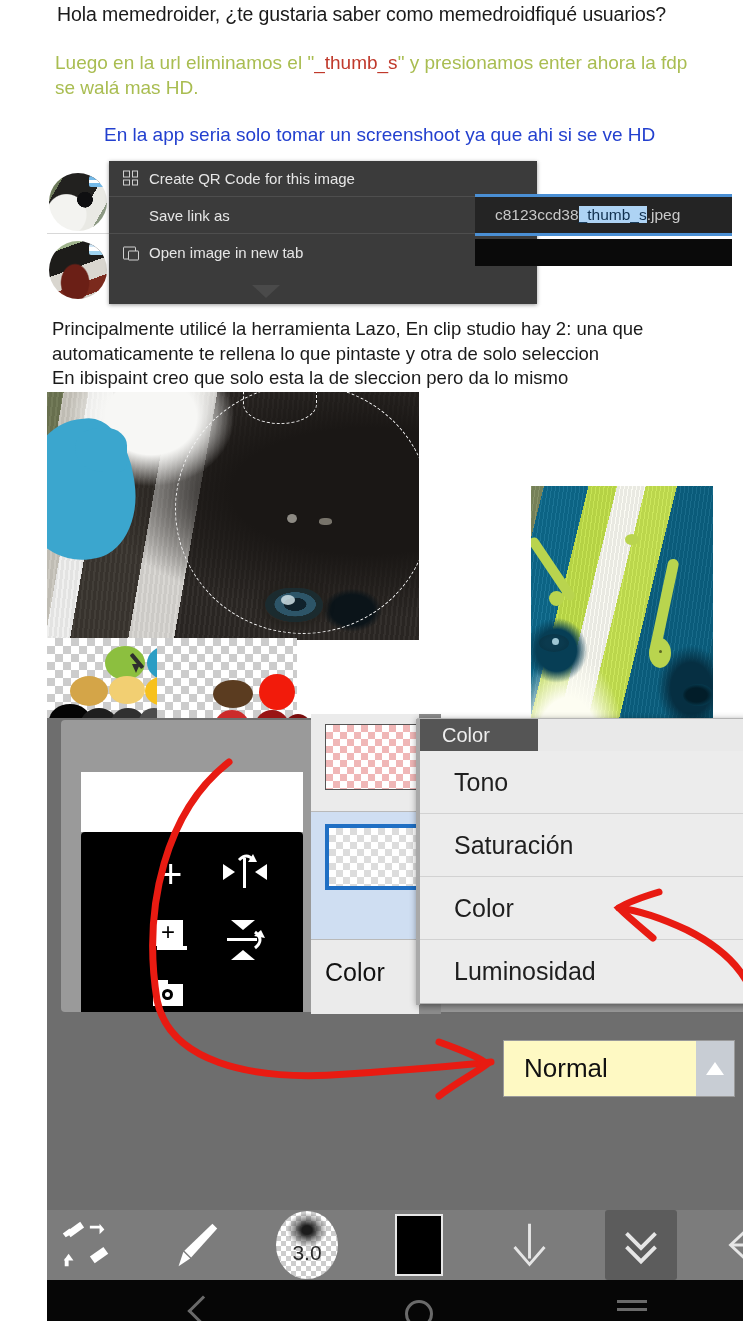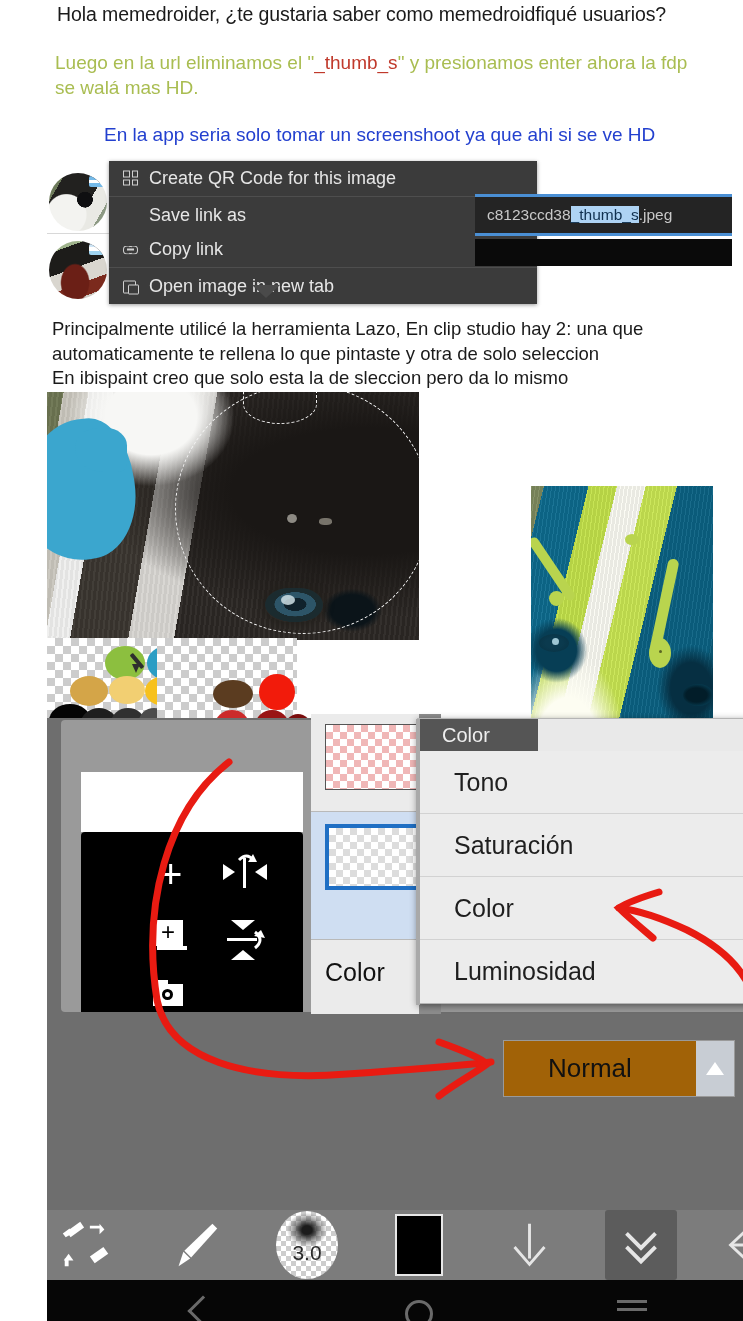--- a/index.html
+++ b/index.html
@@ -72,21 +72,21 @@
   }
 
   
   .ctx {
     position:absolute; left:62px; top:161px; width:428px; height:143px;
     background:#3b3b3b; color:#e8e8e8;
     box-shadow:0 1px 4px rgba(0,0,0,.4);
   }
   .ctx-item {
     position:relative; height:34px; display:flex; align-items:center;
-    padding-left:12px; font-size:18px; color:#e6e6e6;
+    padding-left:12px; font-size:15px; color:#e6e6e6;
   }
   .ctx-item .lbl { margin-left:28px; }
   .ctx-item .cicon {
     position:absolute; left:14px; top:50%; transform:translateY(-50%);
     width:15px; height:15px; opacity:.92;
   }
   .ctx-div { height:1px; background:#4e4e4e; margin:1px 0; }
   
   .qr { display:grid; grid-template-columns:1fr 1fr; grid-template-rows:1fr 1fr; gap:2px; }
   .qr i { border:1.5px solid #ddd; display:block; }
@@ -111,21 +111,21 @@
   }
 
   
   .urlwrap { position:absolute; left:428px; top:194px; width:257px; height:72px; }
   .urlbar {
     position:absolute; left:0; top:0; width:257px; height:42px;
     background:#242424; border-top:3px solid #4a8fd4; border-bottom:3px solid #4a8fd4;
     display:flex; align-items:center; overflow:hidden;
   }
   .urltext {
-    font-size:15.5px; color:#c9c9c9; white-space:nowrap; padding-left:12px;
+    font-size:15.5px; color:#c9c9c9; white-space:nowrap; padding-left:20px;
     font-family:"Liberation Sans", sans-serif;
   }
   .urltext .sel { background:#aed3f4; color:#10304f; }
   .urlbar-shadow {
     position:absolute; left:0; top:45px; width:257px; height:27px; background:#0a0a0a;
   }
 
   
   .photoA {
     position:absolute; left:0; top:392px; width:372px; height:248px;
@@ -352,21 +352,21 @@
   }
   .bm-item:last-child { border-bottom:none; }
   .bm-left-edge { position:absolute; left:-2px; top:0; width:4px; height:286px; background:#a9a9a9; }
   .bm-pointer {
     position:absolute; left:205px; top:285px; width:0; height:0;
     border-left:14px solid transparent; border-right:14px solid transparent;
     border-top:13px solid #4a4a4a;
   }
   .blend-select {
     position:absolute; left:456px; top:1040px; width:232px; height:57px;
-    background:#a16207; border:1px solid #9a9a9a; display:flex; align-items:center;padding-left:24px;
+    background:#fef9c3; border:1px solid #9a9a9a; display:flex; align-items:center;
   }
   .blend-select .val {
     flex:1; padding-left:20px; font-size:26px; color:#111;
   }
   .blend-select .arrowbtn {
     width:38px; height:55px; background:#c8cdd4; display:flex;
     align-items:center; justify-content:center;
   }
   .blend-select .arrowbtn i {
     width:0;height:0;border-left:9px solid transparent;border-right:9px solid transparent;
@@ -439,26 +439,20 @@
           <i></i>
           <i></i>
           <i></i>
           <i></i>
         </span>
       <span class="lbl">Create QR Code for this image</span>
     </div>
     <div class="ctx-div"></div>
     <div class="ctx-item">
       <span class="lbl">Save link as</span>
-    </div>
-    <div class="ctx-item">
-      <span class="cicon lk">
-          <i></i>
-        </span>
-      <span class="lbl">Copy link</span>
     </div>
     <div class="ctx-div"></div>
     <div class="ctx-item">
       <span class="cicon nt"></span>
       <span class="lbl">Open image in new tab</span>
     </div>
   </div>
 
   <div class="urlwrap">
     <div class="urlbar">

